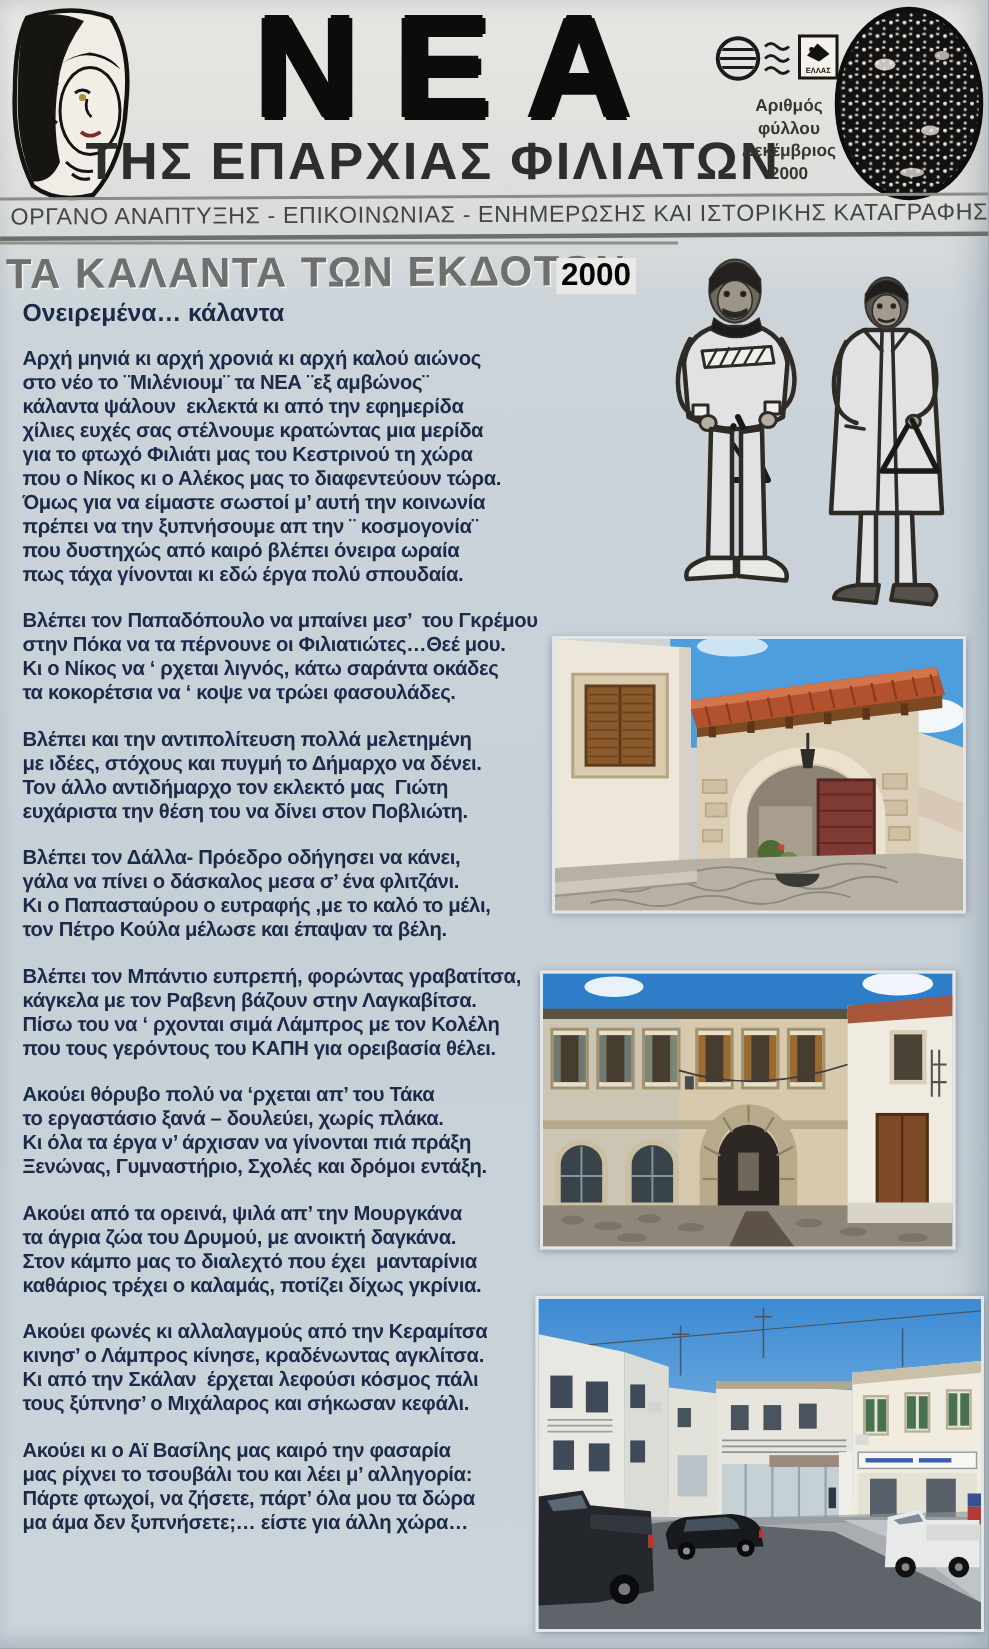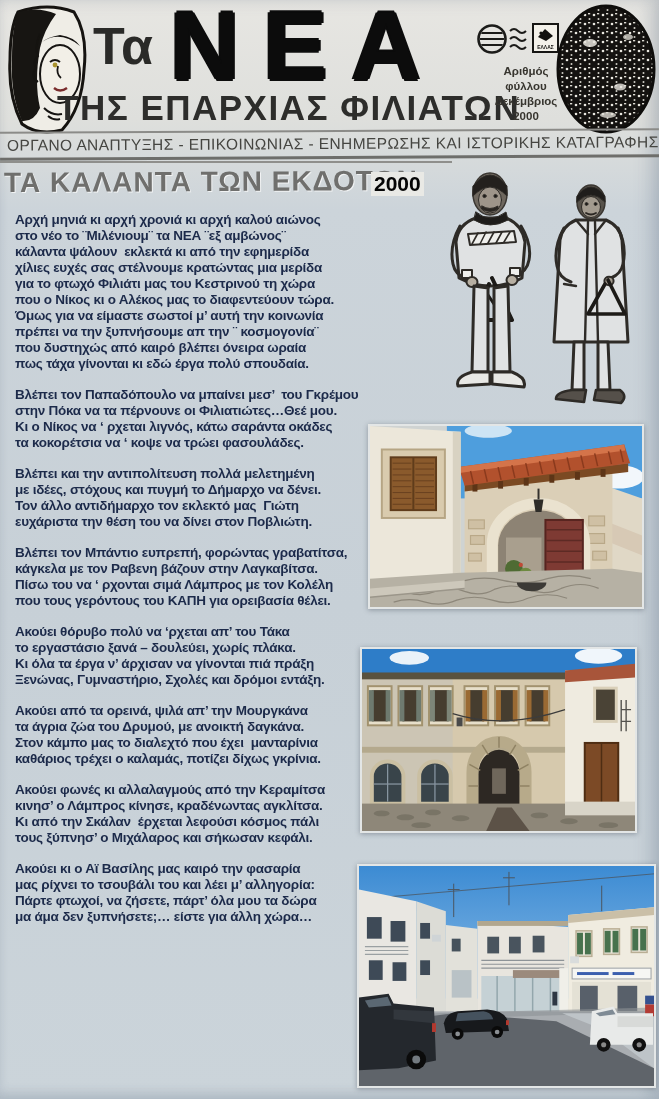--- a/index.html
+++ b/index.html
@@ -55,21 +55,20 @@
     <path d="M38 38 Q56 26 76 42 Q70 33 56 31 Q44 33 38 38 Z" fill="#141210"></path>
     <ellipse cx="56" cy="70" rx="20" ry="29" fill="#f2efe7" stroke="#161412" stroke-width="2"></ellipse>
     <path d="M36 30 Q30 44 34 52 Q28 58 32 64 Q26 72 34 78" fill="none" stroke="#151310" stroke-width="2"></path>
     <path d="M46 58 q5 -4 10 0" fill="none" stroke="#161412" stroke-width="2"></path>
     <circle cx="51" cy="61" r="2.4" fill="#a8922e"></circle>
     <path d="M54 62 Q52 70 57 74" fill="none" stroke="#161412" stroke-width="1.8"></path>
     <path d="M50 84 Q56 89 63 84" fill="none" stroke="#7a2c2c" stroke-width="2.4"></path>
     <path d="M40 104 q8 8 18 6 M44 112 q6 5 12 3" fill="none" stroke="#161412" stroke-width="2"></path>
   </svg>
 
-  <span class="title-prefix">Τα</span>
   <div class="title-main">ΝΕΑ</div>
   <div class="subtitle">ΤΗΣ ΕΠΑΡΧΙΑΣ ΦΙΛΙΑΤΩΝ</div>
 
   <svg class="postmark" viewBox="0 0 84 40">
     <defs>
         <clipPath id="pmclip">
           <circle cx="16" cy="19" r="12"></circle>
         </clipPath>
       </defs>
     <circle cx="16" cy="19" r="13.5" fill="none" stroke="#1b1b19" stroke-width="2.6"></circle>
@@ -169,38 +168,43 @@
       <ellipse cx="163" cy="40" rx="14" ry="17" fill="#57524b" stroke="#3a3631" stroke-width="1.5"></ellipse>
       <path d="M149 34 Q163 16 177 34 L177 40 Q163 26 149 40 Z" fill="#1f1d1b"></path>
       <ellipse cx="163" cy="45" rx="9.5" ry="10.5" fill="#a29a8e"></ellipse>
       <circle cx="158.5" cy="42" r="1.4" fill="#1d1b19"></circle>
         <circle cx="167.5" cy="42" r="1.4" fill="#1d1b19"></circle>
       <path d="M158 51 Q163 54 168 51" fill="none" stroke="#2a2622" stroke-width="1.8"></path>
     </g>
   </svg>
 
   <div class="article">
+    <h2 class="intro-title">Ονειρεμένα… κάλαντα</h2>
     <p class="stanza">Αρχή μηνιά κι αρχή χρονιά κι αρχή καλού αιώνος
 στο νέο το ¨Μιλένιουμ¨ τα ΝΕΑ ¨εξ αμβώνος¨
 κάλαντα ψάλουν  εκλεκτά κι από την εφημερίδα
 χίλιες ευχές σας στέλνουμε κρατώντας μια μερίδα
 για το φτωχό Φιλιάτι μας του Κεστρινού τη χώρα
 που ο Νίκος κι ο Αλέκος μας το διαφεντεύουν τώρα.
 Όμως για να είμαστε σωστοί μ’ αυτή την κοινωνία
 πρέπει να την ξυπνήσουμε απ την ¨ κοσμογονία¨
 που δυστηχώς από καιρό βλέπει όνειρα ωραία
 πως τάχα γίνονται κι εδώ έργα πολύ σπουδαία.</p>
     <p class="stanza">Βλέπει τον Παπαδόπουλο να μπαίνει μεσ’  του Γκρέμου
 στην Πόκα να τα πέρνουνε οι Φιλιατιώτες…Θεέ μου.
 Κι ο Νίκος να ‘ ρχεται λιγνός, κάτω σαράντα οκάδες
 τα κοκορέτσια να ‘ κοψε να τρώει φασουλάδες.</p>
     <p class="stanza">Βλέπει και την αντιπολίτευση πολλά μελετημένη
 με ιδέες, στόχους και πυγμή το Δήμαρχο να δένει.
 Τον άλλο αντιδήμαρχο τον εκλεκτό μας  Γιώτη
 ευχάριστα την θέση του να δίνει στον Ποβλιώτη.</p>
+    <p class="stanza">Βλέπει τον Δάλλα- Πρόεδρο οδήγησει να κάνει,
+γάλα να πίνει ο δάσκαλος μεσα σ’ ένα φλιτζάνι.
+Κι ο Παπασταύρου ο ευτραφής ,με το καλό το μέλι,
+τον Πέτρο Κούλα μέλωσε και έπαψαν τα βέλη.</p>
     <p class="stanza">Βλέπει τον Μπάντιο ευπρεπή, φορώντας γραβατίτσα,
 κάγκελα με τον Ραβενη βάζουν στην Λαγκαβίτσα.
 Πίσω του να ‘ ρχονται σιμά Λάμπρος με τον Κολέλη
 που τους γερόντους του ΚΑΠΗ για ορειβασία θέλει.</p>
     <p class="stanza">Ακούει θόρυβο πολύ να ‘ρχεται απ’ του Τάκα
 το εργαστάσιο ξανά – δουλεύει, χωρίς πλάκα.
 Κι όλα τα έργα ν’ άρχισαν να γίνονται πιά πράξη
 Ξενώνας, Γυμναστήριο, Σχολές και δρόμοι εντάξη.</p>
     <p class="stanza">Ακούει από τα ορεινά, ψιλά απ’ την Μουργκάνα
 τα άγρια ζώα του Δρυμού, με ανοικτή δαγκάνα.

